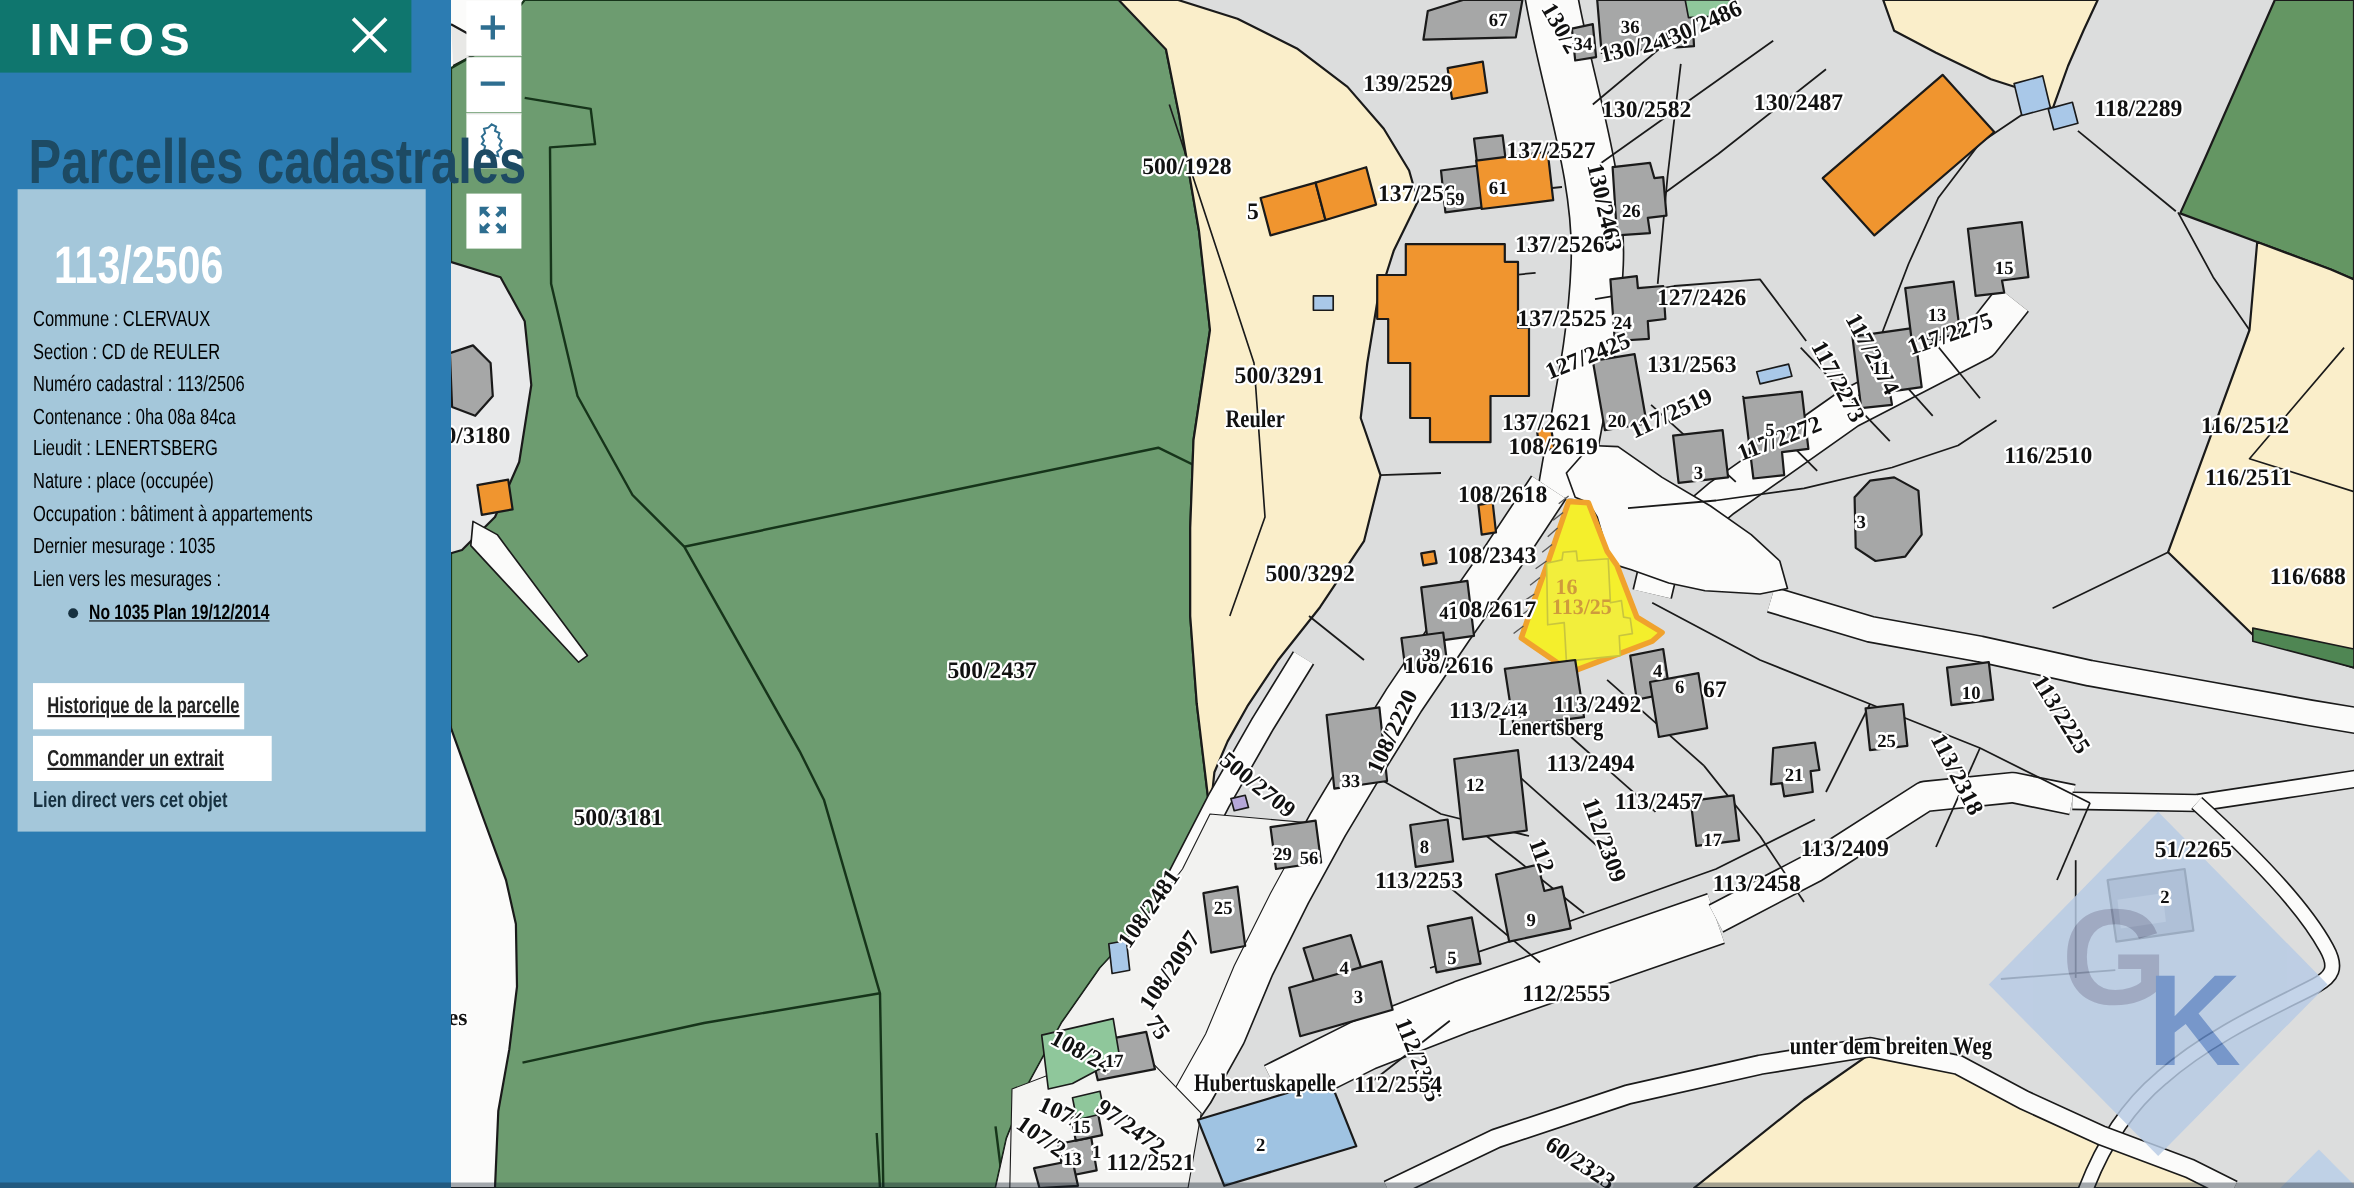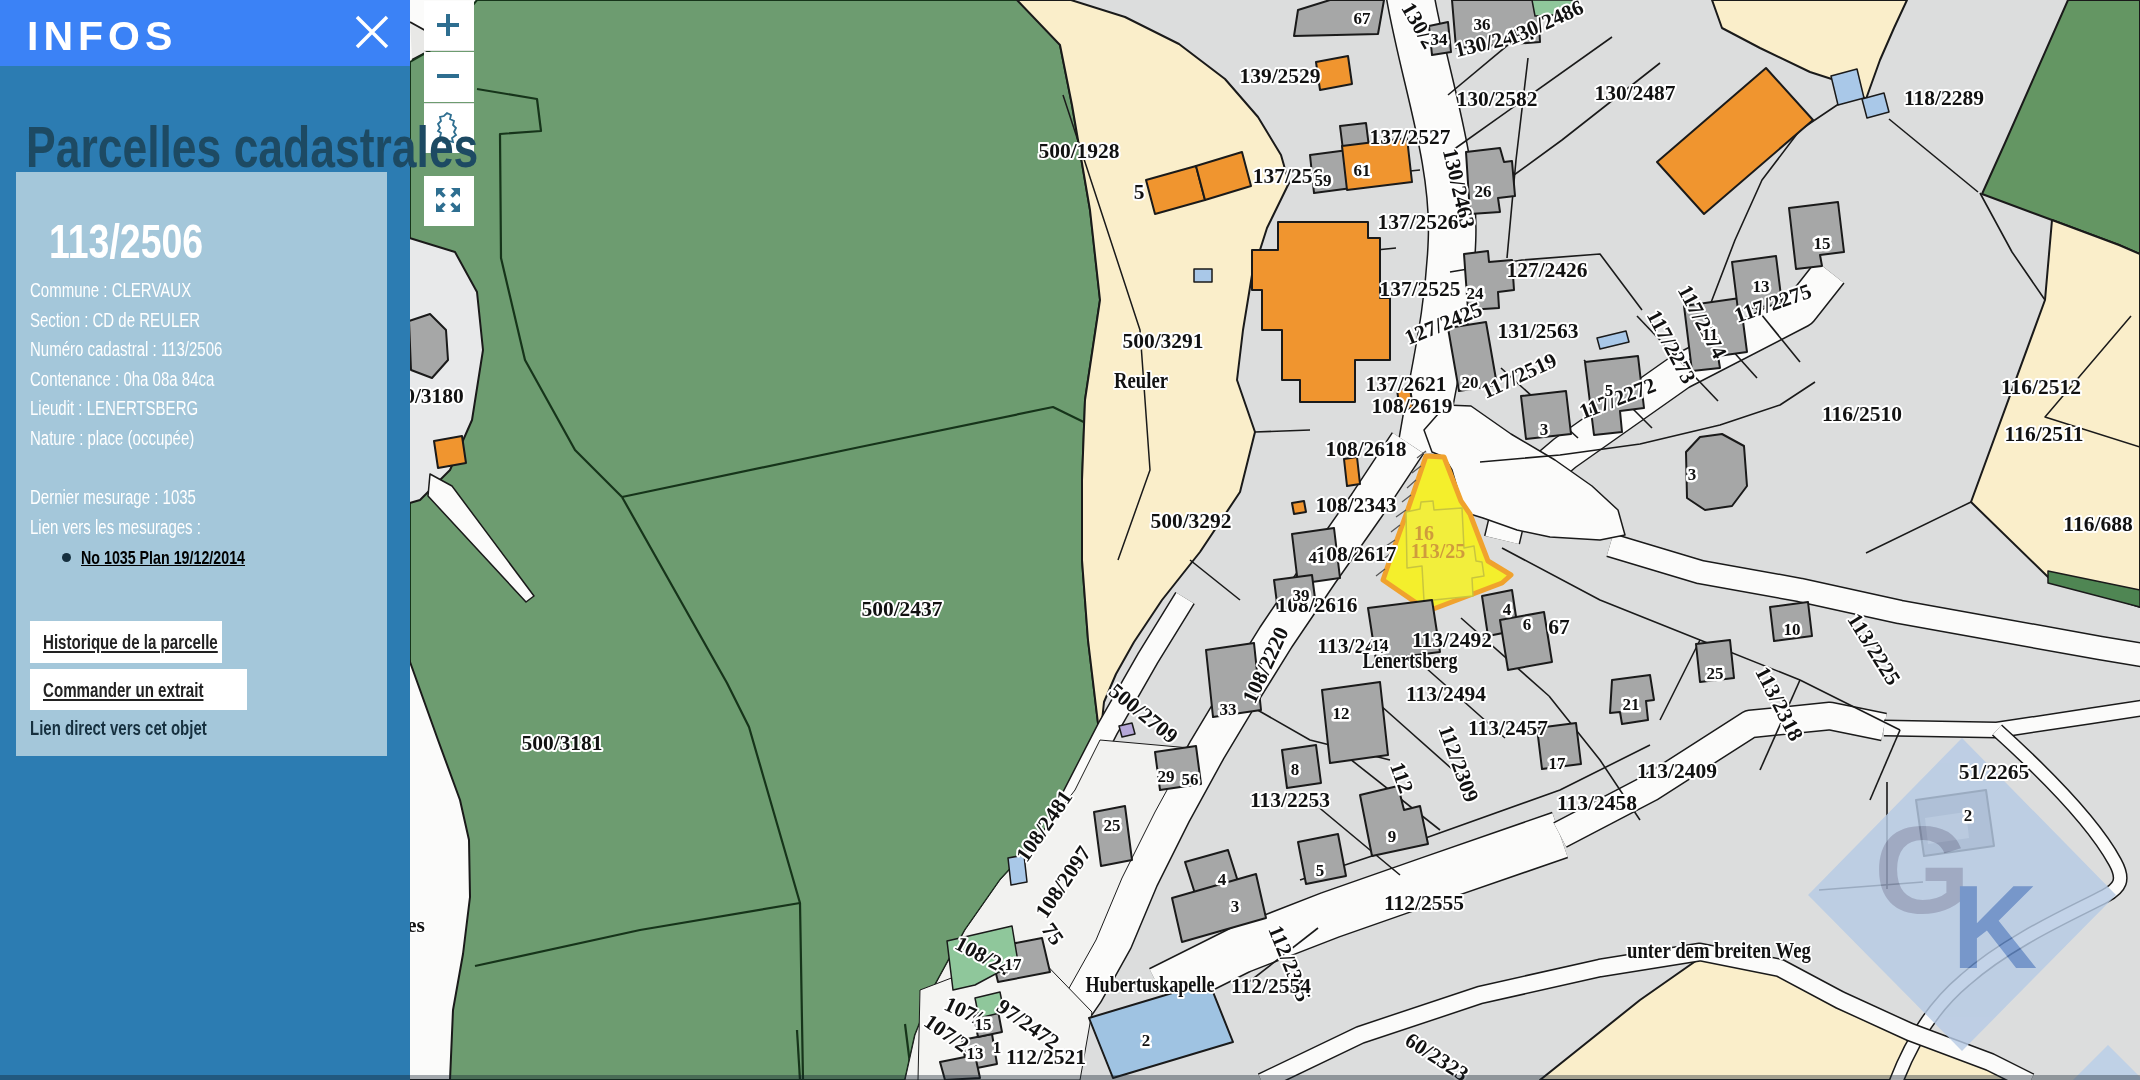--- a/index.html
+++ b/index.html
@@ -1,26 +1,26 @@
 <!DOCTYPE html>
 <html><head><meta charset="utf-8">
 <style>
 html,body{margin:0;padding:0;width:2140px;height:1080px;overflow:hidden;background:#fff;font-family:"Liberation Sans",sans-serif;}
 #stage{position:relative;width:2140px;height:1080px;}
 svg{position:absolute;left:0;top:0;}
 .cond{display:inline-block;transform:scaleX(.78);transform-origin:0 50%;white-space:nowrap;}
 .cond9{display:inline-block;transform:scaleX(.75);transform-origin:0 50%;white-space:nowrap;}
 #panel{position:absolute;left:0;top:0;width:410px;height:1080px;background:#2c7cb2;z-index:5;}
-#phead{position:absolute;left:0;top:0;width:410px;height:66px;background:#3b82f6;}
+#phead{position:absolute;left:0;top:0;width:374px;height:66px;background:#0f766e;}
 #phead .t{position:absolute;left:27px;top:13px;font-size:41px;font-weight:bold;color:#fff;letter-spacing:5px;}
 #pclose{position:absolute;left:auto;right:20px;top:14px;width:36px;height:36px;}
 #ptitle{position:absolute;left:26px;top:114px;font-size:57px;font-weight:bold;color:#1d4a63;}
 #pbox{position:absolute;left:16px;top:172px;width:371px;height:584px;background:#a4c7da;}
 #pnum{position:absolute;left:49px;top:214px;font-size:48px;font-weight:bold;color:#fff;}
-.row{position:absolute;left:30px;height:30px;font-size:20px;color:#ffffff;}
+.row{position:absolute;left:30px;height:30px;font-size:20px;color:#000000;}
 .blt{position:absolute;left:81px;top:547px;font-size:19px;font-weight:bold;color:#000000;}
 .blt u{text-decoration:underline;}
 .dot{position:absolute;left:62px;top:553px;width:9px;height:9px;border-radius:50%;background:#16303f;}
 .pbtn{position:absolute;left:30px;background:#fff;font-size:21px;font-weight:bold;color:#222;}
 .pbtn span{position:absolute;left:13px;top:50%;transform:translateY(-50%) scaleX(.72);transform-origin:0 50%;white-space:nowrap;text-decoration:underline;}
 #plink{position:absolute;left:30px;top:717px;font-size:20px;font-weight:bold;color:#16303f;text-decoration:underline;}
 .mbtn{position:absolute;left:424px;width:50px;height:50px;background:#fff;box-sizing:border-box;z-index:4;color:#2e6e90;text-align:center;}
 #bstrip{position:absolute;left:0;top:1075px;width:2140px;height:5px;background:rgba(18,32,46,.38);z-index:6;}
 </style></head><body>
 <div id="stage">
@@ -518,20 +518,21 @@
  <div class="row" style="top:309px"><span class="cond9">Section : CD de REULER</span></div>
 
  <div class="row" style="top:338px"><span class="cond9">Numéro cadastral : 113/2506</span></div>
 
  <div class="row" style="top:368px"><span class="cond9">Contenance : 0ha 08a 84ca</span></div>
 
  <div class="row" style="top:397px"><span class="cond9">Lieudit : LENERTSBERG</span></div>
 
  <div class="row" style="top:427px"><span class="cond9">Nature : place (occupée)</span></div>
 
+ <div class="row" style="top:457px"><span class="cond9">Occupation : bâtiment à appartements</span></div>
 
  <div class="row" style="top:486px"><span class="cond9">Dernier mesurage : 1035</span></div>
 
  <div class="row" style="top:516px"><span class="cond9">Lien vers les mesurages :</span></div>
 
  <div class="dot"></div>
  <div class="blt"><span class="cond9"><u>No 1035 Plan 19/12/2014</u></span></div>
 
  <div class="pbtn" style="top:621px;width:192px;height:42px;">
         <span>Historique de la parcelle</span>

